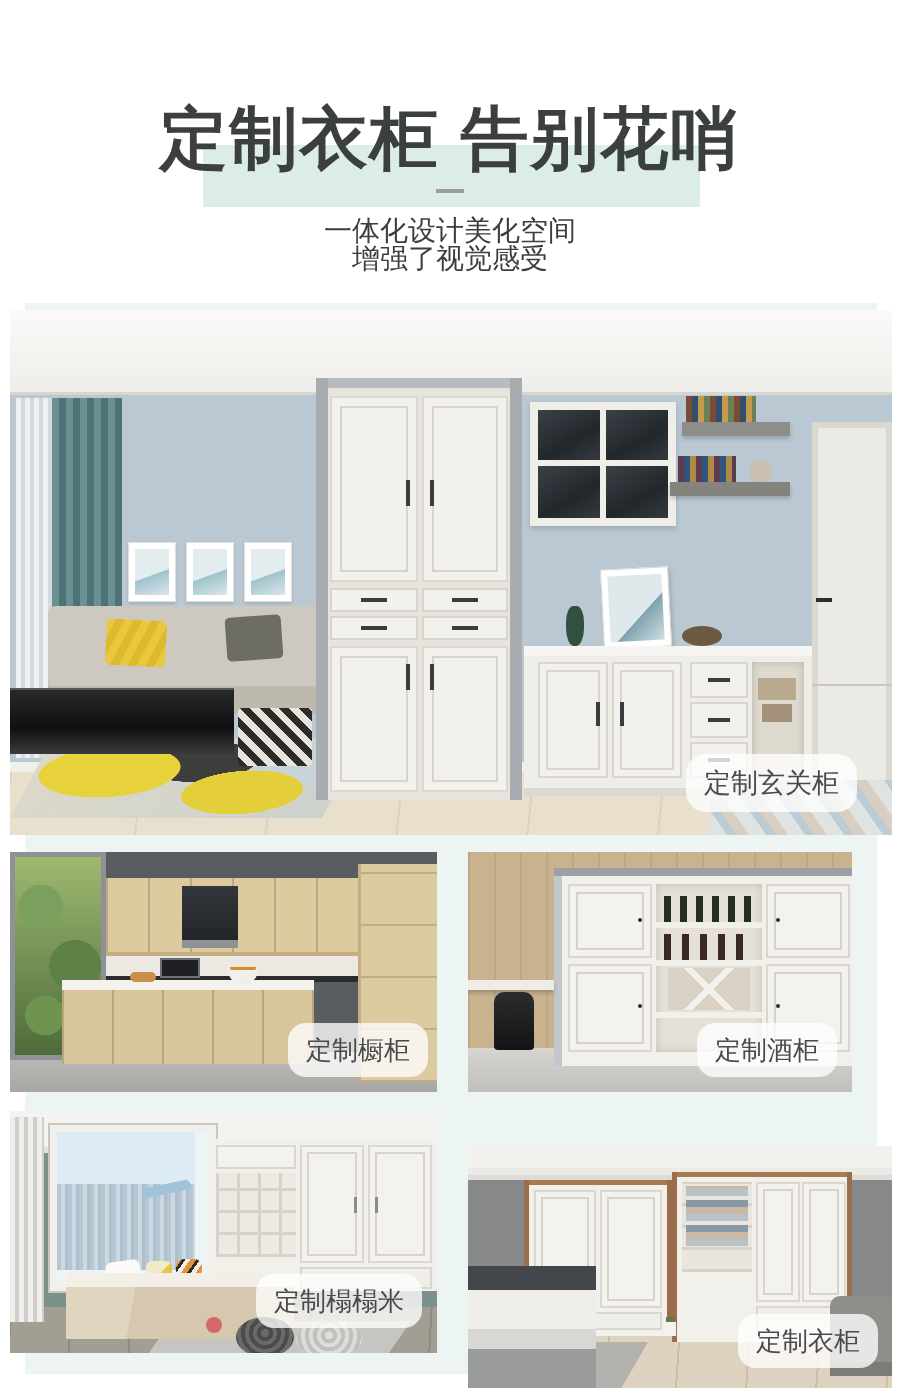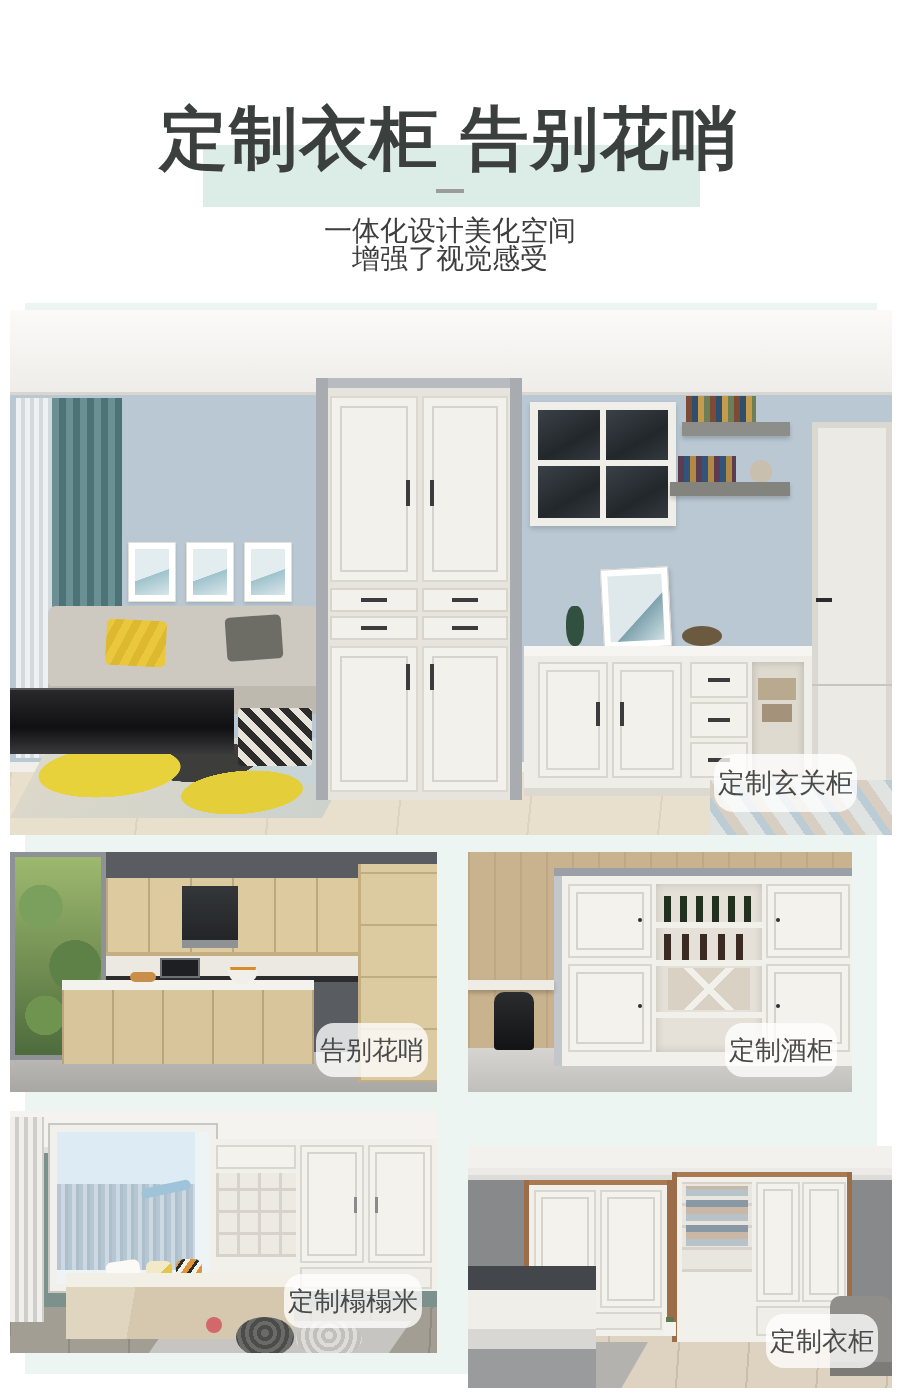--- a/index.html
+++ b/index.html
@@ -20,21 +20,21 @@
 
   
   .figure{position:absolute;background:#d8d8d8;overflow:hidden;}
   .fig-hero{left:10px;top:310px;width:882px;height:525px;}
   .fig-kitchen{left:10px;top:852px;width:427px;height:240px;}
   .fig-wine{left:468px;top:852px;width:384px;height:240px;}
   .fig-tatami{left:10px;top:1111px;width:427px;height:242px;}
   .fig-wardrobe{left:468px;top:1146px;width:424px;height:242px;}
 
   .pill{position:absolute;background:rgba(255,255,255,0.78);color:#4a4a4a;
-    border-radius:18px;font-size:26px;line-height:54px;height:54px;padding:0 4px;
+    border-radius:18px;font-size:26px;line-height:54px;height:54px;padding:0 18px;
     white-space:nowrap;}
   .fig-hero .pill{right:35px;bottom:23px;height:58px;line-height:58px;font-size:27px;border-radius:20px;}
   .fig-kitchen .pill{right:9px;bottom:15px;}
   .fig-wine .pill{right:15px;bottom:15px;}
   .fig-tatami .pill{right:15px;bottom:25px;}
   .fig-wardrobe .pill{right:14px;bottom:20px;}
 
   .scene{position:absolute;inset:0;}
   .scene div{position:absolute;}
 
@@ -371,21 +371,21 @@
       <div class="k-green"></div>
       <div class="k-upper"></div>
       <div class="k-hood"></div>
       <div class="k-backcounter"></div>
       <div class="k-oven"></div>
       <div class="k-tall"></div>
       <div class="k-island"></div>
       <div class="k-fruit"></div>
       <div class="k-bread"></div>
     </div>
-    <div class="pill">告别花哨</div>
+    <div class="pill">定制橱柜</div>
   </div>
 
   <div class="figure fig-wine">
     <div class="scene s-wine">
       <div class="w-floor"></div>
       <div class="w-cab"></div>
       <div class="w-door w-d1">
           <i></i>
         </div>
       <div class="w-door w-d2">

